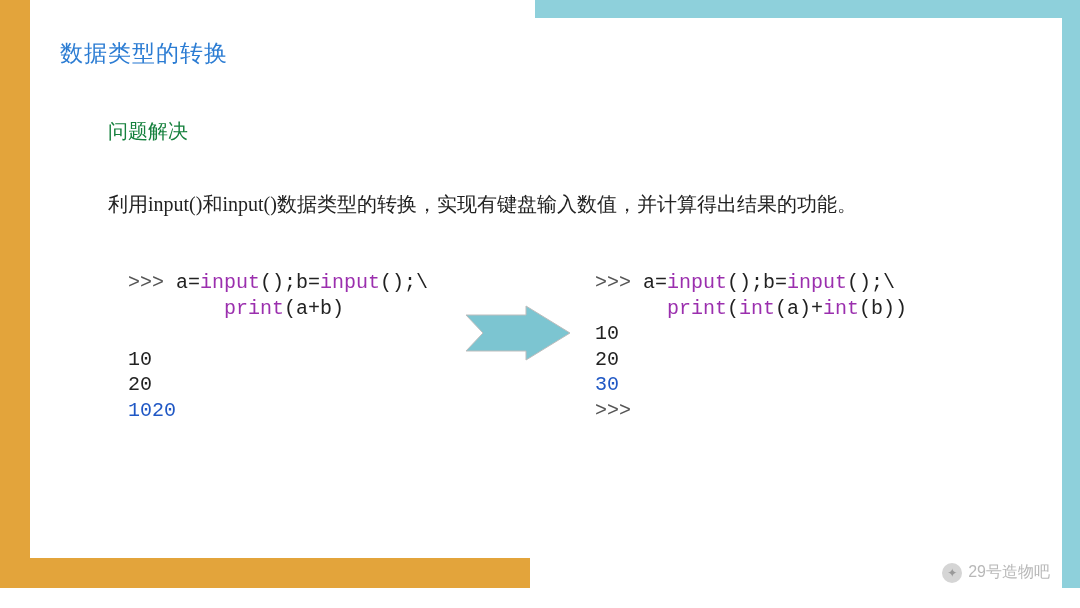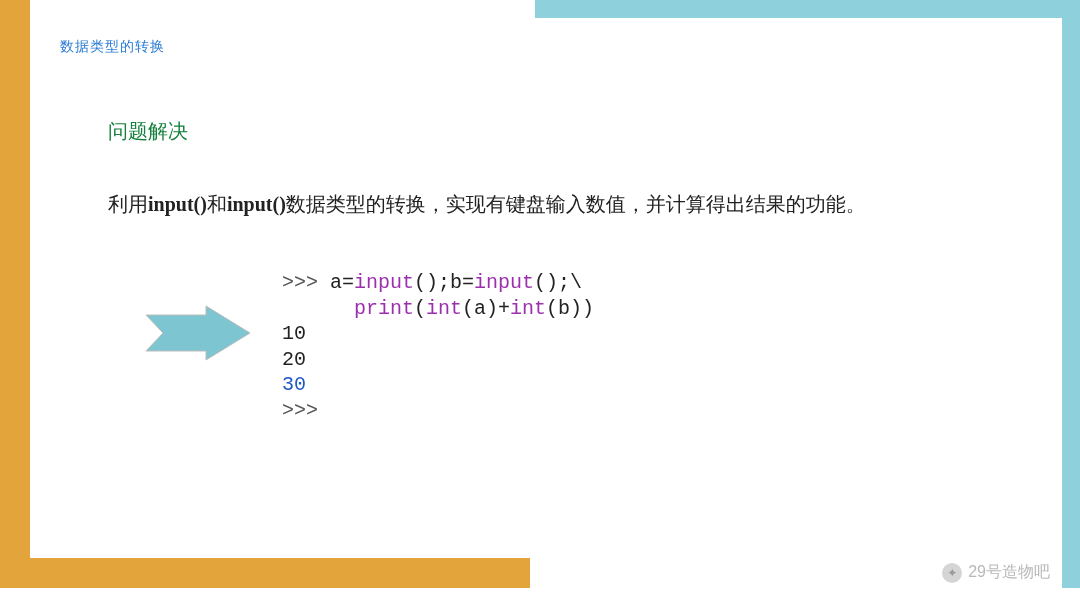--- a/index.html
+++ b/index.html
@@ -32,58 +32,57 @@
     .frame-right {
       position: absolute;
       right: 0; top: 0;
       width: 18px; height: 588px;
       background: #8ed0db;
     }
     .title {
       position: absolute;
       left: 60px; top: 38px;
       color: #2b7cd3;
-      font-size: 14px;
+      font-size: 23px;
       letter-spacing: 1px;
     }
     .subtitle {
       position: absolute;
       left: 108px; top: 118px;
       color: #15803d;
       font-size: 20px;
       font-weight: 500;
     }
     .description {
       position: absolute;
       left: 108px; top: 183px;
       right: 80px;
       color: #222;
       font-size: 20px;
       line-height: 2.1;
     }
     .description .mono {
       font-family: "SimSun", serif;
-      font-weight: bold;
     }
     .code-area {
       position: absolute;
       top: 270px;
       left: 128px;
       right: 60px;
       display: flex;
       align-items: flex-start;
     }
     .code-block {
       font-family: "Consolas", "Courier New", monospace;
       font-size: 20px;
       line-height: 1.28;
       white-space: pre;
     }
     .code-left { width: 320px; }
-    .code-right { width: 380px; margin-left: 14px; }
+    .code-right { width: 380px; margin-left: 7px; }
     .prompt { color: #555; }
     .kw-purple { color: #9b2fae; }
     .num-blue { color: #2058c5; }
     .plain { color: #222; }
     .arrow-wrap {
       width: 140px;
       display: flex;
       align-items: center;
       justify-content: center;
       margin-top: 35px;
@@ -121,20 +120,26 @@
 <div class="title">数据类型的转换</div>
 
 <div class="subtitle">问题解决</div>
 
 <div class="description">
   <span>利用</span><span class="mono">input()</span><span>和</span><span class="mono">input()</span><span>数据类型的转换，实现有键盘输入数值，并计算得出结果的功能。</span>
 </div>
 
 <div class="code-area">
 
+  <div class="code-block code-left"><span class="prompt">&gt;&gt;&gt; </span><span class="plain">a=</span><span class="kw-purple">input</span><span class="plain">();b=</span><span class="kw-purple">input</span><span class="plain">();\</span>
+<span class="plain">        </span><span class="kw-purple">print</span><span class="plain">(a+b)</span>
+<span></span>
+<span class="plain">10</span>
+<span class="plain">20</span>
+<span class="num-blue">1020</span></div>
 
   <div class="arrow-wrap">
     <svg width="110" height="56" viewBox="0 0 110 56">
       <polygon points="3,10 63,10 63,1 107,28 63,55 63,46 3,46 20,28" fill="#7cc5d1" stroke="#bdbdbd" stroke-width="1"></polygon>
     </svg>
   </div>
 
   <div class="code-block code-right"><span class="prompt">&gt;&gt;&gt; </span><span class="plain">a=</span><span class="kw-purple">input</span><span class="plain">();b=</span><span class="kw-purple">input</span><span class="plain">();\</span>
 <span class="plain">      </span><span class="kw-purple">print</span><span class="plain">(</span><span class="kw-purple">int</span><span class="plain">(a)+</span><span class="kw-purple">int</span><span class="plain">(b))</span>
 <span class="plain">10</span>

